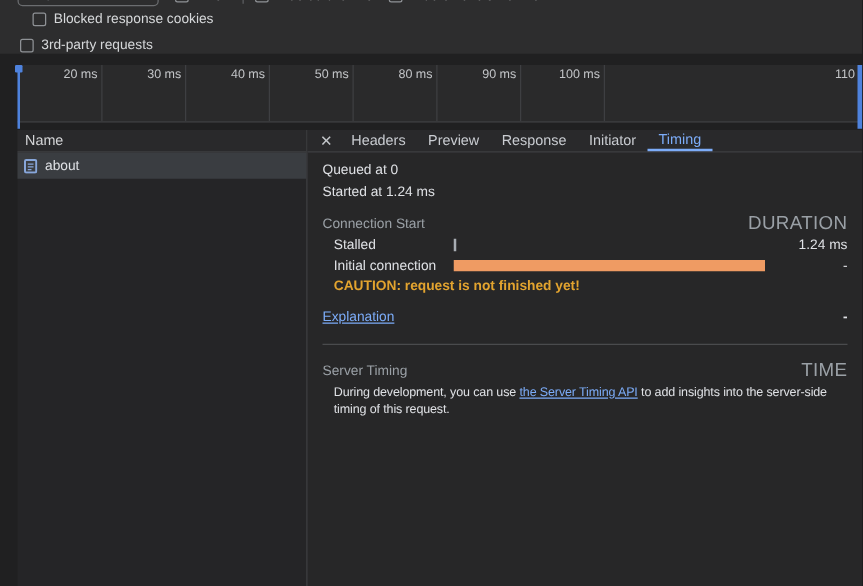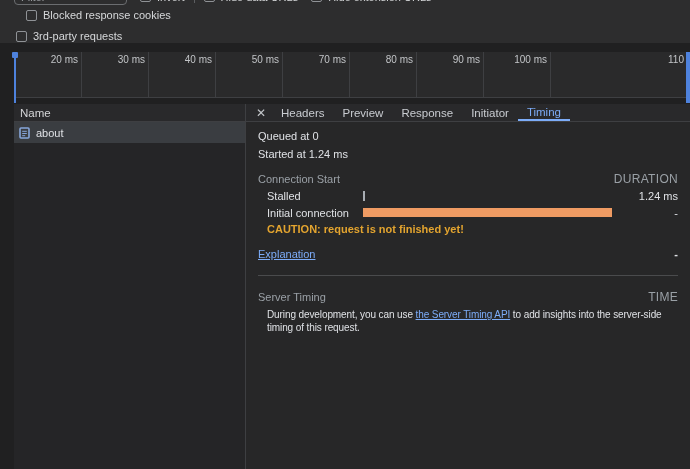--- a/index.html
+++ b/index.html
@@ -68,21 +68,21 @@
   #details{position:absolute;top:104px;left:245px;right:0;bottom:0;background:var(--bg-content);border-left:1px solid var(--border);}
   #tabstrip{height:18px;background:var(--bg-header);border-bottom:1px solid var(--border);display:flex;align-items:stretch;padding-left:4px;}
   .close-x{width:22px;text-align:center;line-height:18px;color:#c3c6ca;font-size:12px;cursor:default;}
   .tab{padding:0 9px;line-height:18px;font-size:11.5px;color:#c9ccd1;cursor:default;}
   .tab.active{color:var(--accent);border-bottom:2px solid var(--accent);line-height:16px;}
 
   #timing-content{position:absolute;top:19px;left:0;right:0;bottom:0;padding:4px 12px 0 12px;overflow:hidden;}
   .plain-row{height:18px;line-height:18px;font-size:11px;color:var(--text);}
   .sec-row{display:flex;align-items:center;height:17px;}
   .sec-title{font-size:11px;color:var(--text-dim);}
-  .sec-right{flex:1;text-align:right;font-size:12px;color:var(--text-dim);letter-spacing:.3px;margin-left:24px;}
+  .sec-right{flex:1;text-align:right;font-size:15px;color:var(--text-dim);letter-spacing:.3px;margin-left:24px;}
   .t-row{display:flex;align-items:center;height:17px;padding-left:9px;}
   .t-label{width:96px;flex:none;font-size:11px;color:var(--text);}
   .t-track{width:249px;flex:none;position:relative;height:12px;}
   .t-bar{position:absolute;top:1px;display:block;}
   .t-value{flex:1;text-align:right;font-size:11px;color:var(--text);}
   .caution-row{height:17px;line-height:17px;padding-left:9px;font-size:11px;font-weight:bold;color:var(--caution);white-space:nowrap;}
   .expl-row{display:flex;align-items:center;height:17px;margin-top:7px;}
   .link{color:var(--accent);text-decoration:underline;cursor:pointer;font-size:inherit;}
   .expl-row .t-value{font-weight:bold;}
   .divider{border-top:1px solid var(--border-soft);margin:13px 0 12px 0;}
@@ -134,23 +134,20 @@
         <span class="ruler-label">20 ms</span>
       </div>
       <div class="ruler-col">
         <span class="ruler-label">30 ms</span>
       </div>
       <div class="ruler-col">
         <span class="ruler-label">40 ms</span>
       </div>
       <div class="ruler-col">
         <span class="ruler-label">50 ms</span>
-      </div>
-      <div class="ruler-col">
-        <span class="ruler-label">70 ms</span>
       </div>
       <div class="ruler-col">
         <span class="ruler-label">80 ms</span>
       </div>
       <div class="ruler-col">
         <span class="ruler-label">90 ms</span>
       </div>
       <div class="ruler-col">
         <span class="ruler-label">100 ms</span>
       </div>

